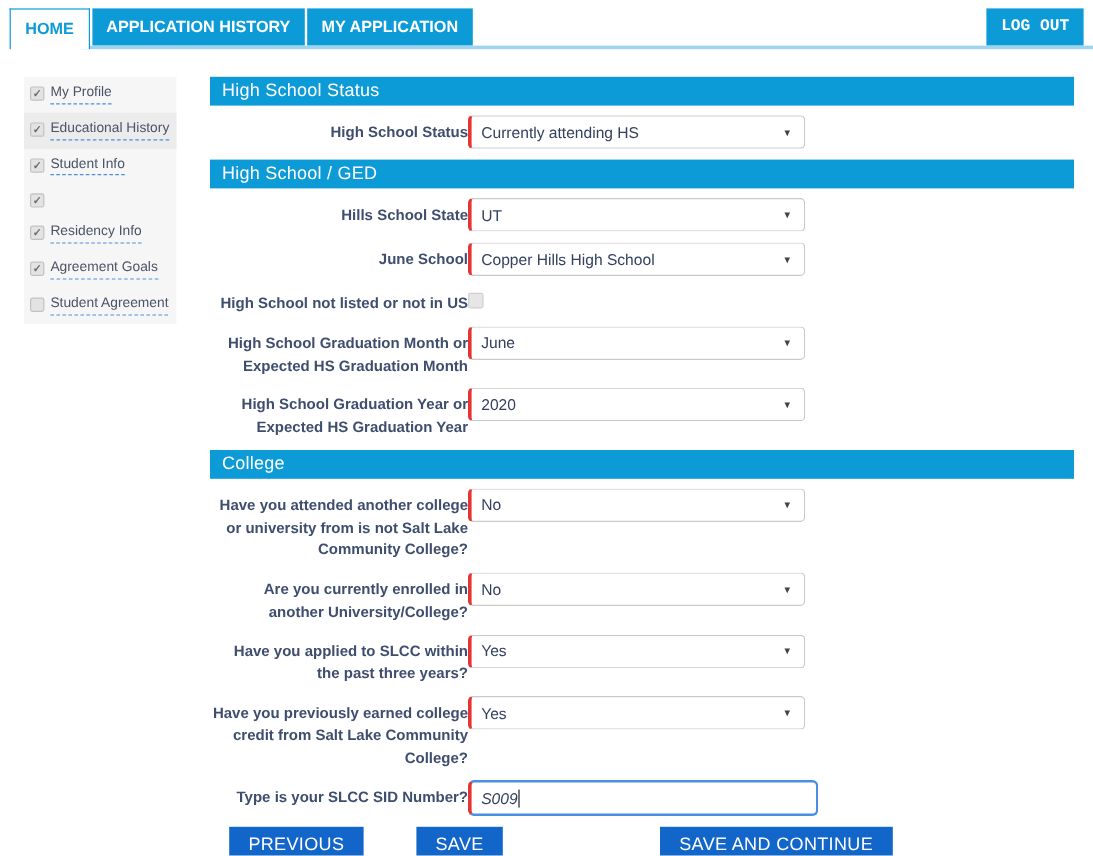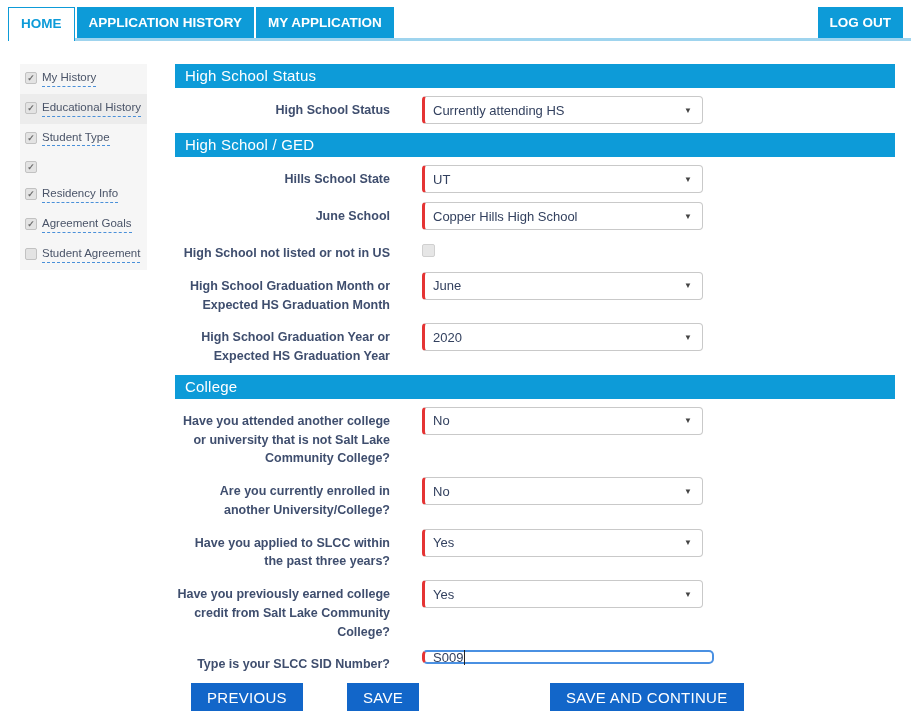--- a/index.html
+++ b/index.html
@@ -4,21 +4,21 @@
 <style>
   * { margin:0; padding:0; box-sizing:border-box; }
   html,body { width:911px; height:713px; background:#fff; font-family:"Liberation Sans", sans-serif; overflow:hidden; }
 
   
   .tabbar { display:flex; align-items:flex-end; padding:7px 8px 0 8px; position:relative; }
   .tab { background:#0d9bd8; color:#fff; font-size:13.5px; font-weight:700; height:31px; line-height:31px;
          padding:0 12px; margin-right:2px; cursor:pointer; white-space:nowrap; }
   .tab.active { background:#fff; color:#0d9bd8; border:1px solid #0d9bd8; border-bottom:none;
                 height:34px; line-height:32px; margin-bottom:-3px; position:relative; z-index:2; }
-  .tab.logout { margin-left:auto; margin-right:0; }
+  .tab.logout { margin-left:auto; margin-right:0;font-family:Liberation Mono, monospace; }
   .tab-underline { height:3px; background:#9fd4ee; margin-left:66px; position:relative; z-index:1; }
 
   
   .layout { display:flex; margin-top:23px; }
 
   
   .sidebar { width:127px; margin-left:20px; background:#f6f6f6; flex-shrink:0; align-self:flex-start; }
   .side-item { display:flex; align-items:flex-start; gap:5px; padding:7px 4px 7px 5px; cursor:pointer; }
   .side-item.active { background:#ececec; }
   .side-check { width:12px; height:12px; flex-shrink:0; margin-top:1px; background:#e3e3e3;
@@ -28,33 +28,33 @@
 
   
   .content { width:720px; margin-left:28px; }
   .sec-header { background:#0d9bd8; color:#fff; font-size:15px; font-weight:500; height:24px;
                 line-height:24px; padding-left:10px; margin-bottom:8px; letter-spacing:0.2px; }
   .sec-header.gap { margin-top:0; }
 
   .row { display:flex; align-items:flex-start; margin-bottom:9px; }
   .flabel { width:215px; text-align:right; font-size:12.5px; font-weight:700; color:#3f4e6e;
             line-height:1.5; padding-top:5px; flex-shrink:0; }
-  .ctrl { margin-left:32px; }
+  .ctrl { }
 
   .select { width:281px; height:28px; background:#fff; border:1px solid #c9c9c9; border-left:3px solid #e53434;
             border-radius:4px; display:flex; align-items:center; justify-content:space-between;
             padding-left:8px; cursor:pointer; }
   .select .val { font-size:13px; color:#33415f; }
   .select .arrow { font-size:8px; color:#444; margin-right:10px; }
 
   .formcheck { display:inline-block; width:13px; height:13px; background:#e6e6e6; border:1px solid #d0d0d0;
                border-radius:2px; margin-top:5px; cursor:pointer; }
 
-  .textinput { width:292px; height:14px; background:#fff; border:2px solid #4a90e2; border-left:3px solid #e53434;
-               border-radius:5px; display:flex; align-items:center; padding-left:8px; cursor:text; }
+  .textinput { width:292px; height:30px; background:#fff; border:2px solid #4a90e2; border-left:3px solid #e53434;
+               border-radius:5px; display:flex; align-items:center; padding-left:8px; cursor:text;font-style:italic; }
   .textinput .val { font-size:13px; color:#33415f; }
   .caret { display:inline-block; width:1px; height:15px; background:#222; margin-left:1px; }
 
   
   .btnrow { display:flex; margin-top:8px; }
   .btn { background:#1266c9; color:#fff; border:none; font-family:"Liberation Sans", sans-serif;
          font-size:15px; font-weight:500; height:28px; padding:0 16px; cursor:pointer; letter-spacing:0.3px; }
   .btn.previous { margin-left:16px; }
   .btn.save { margin-left:44px; }
   .btn.savecontinue { margin-left:131px; }
@@ -69,29 +69,29 @@
       <div class="tab">MY APPLICATION</div>
     </div>
   <div class="tab logout">LOG OUT</div>
 </div>
 <div class="tab-underline"></div>
 
 <div class="layout">
   <aside class="sidebar" id="sidebar">
       <div class="side-item">
         <span class="side-check">✓</span>
-        <span class="side-label">My History</span>
+        <span class="side-label">My Profile</span>
       </div>
       <div class="side-item active">
         <span class="side-check">✓</span>
         <span class="side-label">Educational History</span>
       </div>
       <div class="side-item">
         <span class="side-check">✓</span>
-        <span class="side-label">Student Type</span>
+        <span class="side-label">Student Info</span>
       </div>
       <div class="side-item">
         <span class="side-check">✓</span>
       </div>
       <div class="side-item">
         <span class="side-check">✓</span>
         <span class="side-label">Residency Info</span>
       </div>
       <div class="side-item">
         <span class="side-check">✓</span>
@@ -149,21 +149,21 @@
         <div class="flabel">High School Graduation Year or Expected HS Graduation Year</div>
         <div class="ctrl">
           <div class="select">
             <span class="val">2020</span>
             <span class="arrow">▼</span>
           </div>
         </div>
       </div>
       <div class="sec-header gap">College</div>
       <div class="row">
-        <div class="flabel">Have you attended another college or university that is not Salt Lake Community College?</div>
+        <div class="flabel">Have you attended another college or university from is not Salt Lake Community College?</div>
         <div class="ctrl">
           <div class="select">
             <span class="val">No</span>
             <span class="arrow">▼</span>
           </div>
         </div>
       </div>
       <div class="row">
         <div class="flabel">Are you currently enrolled in another University/College?</div>
         <div class="ctrl">

